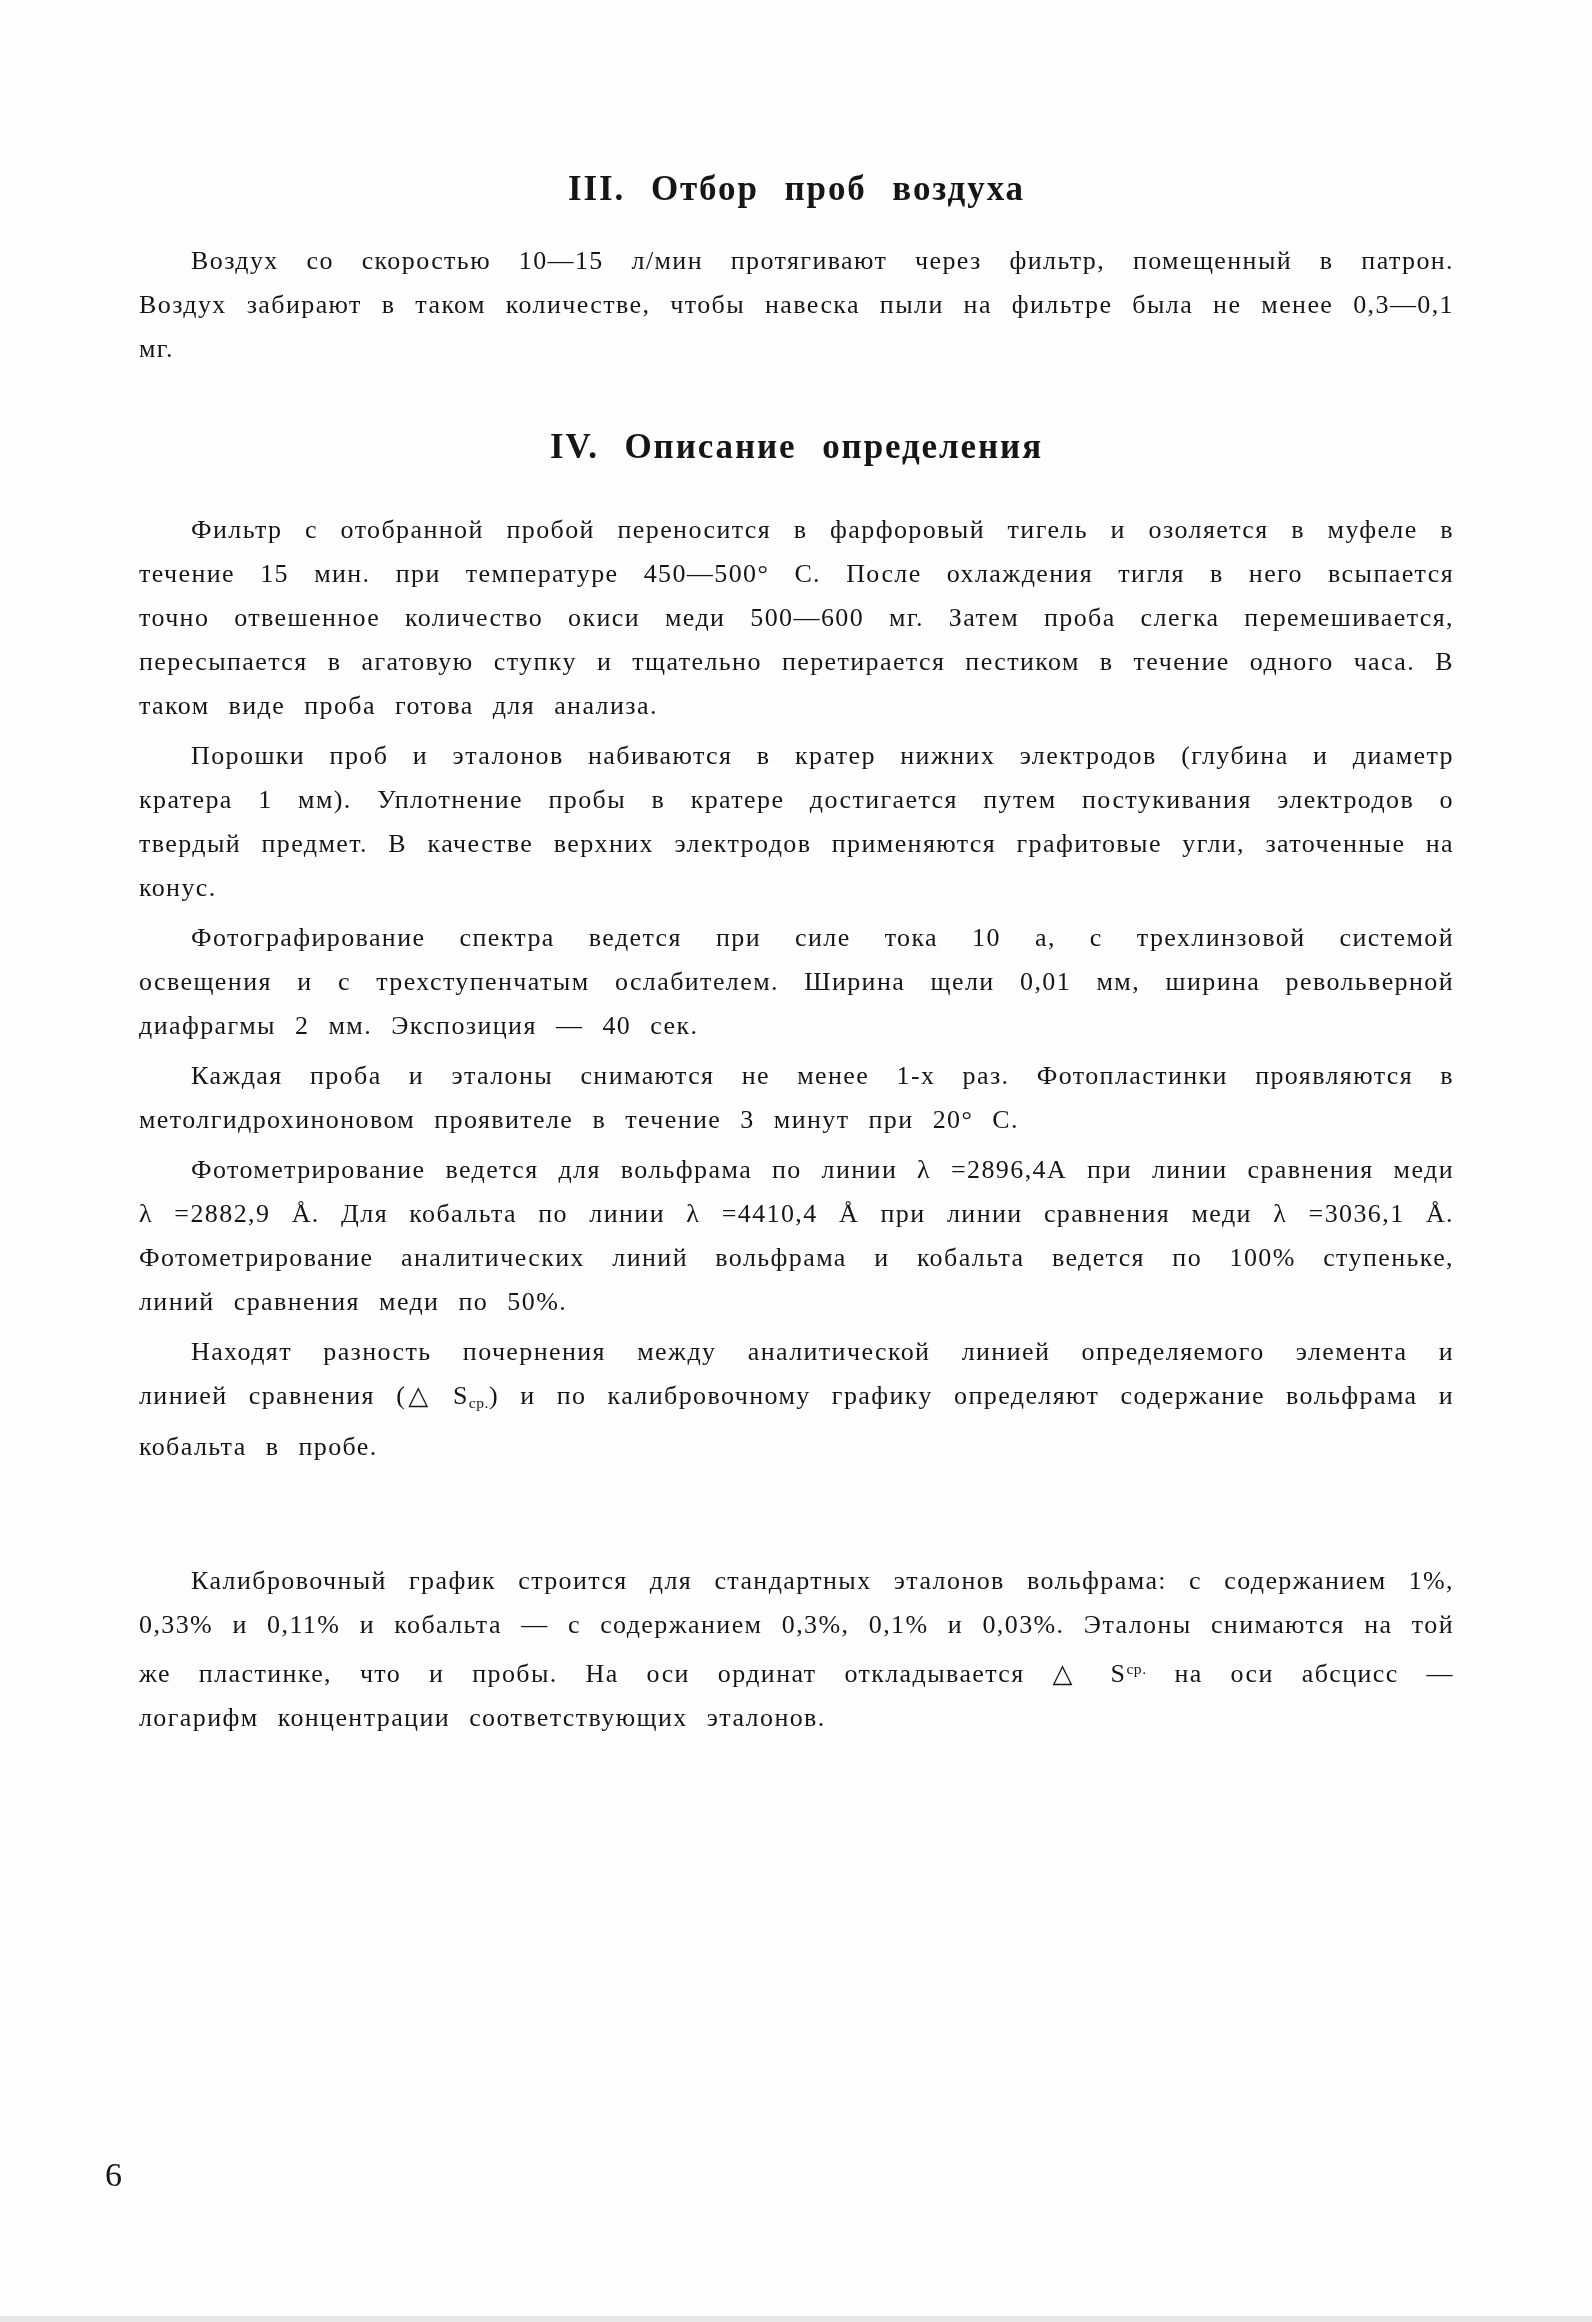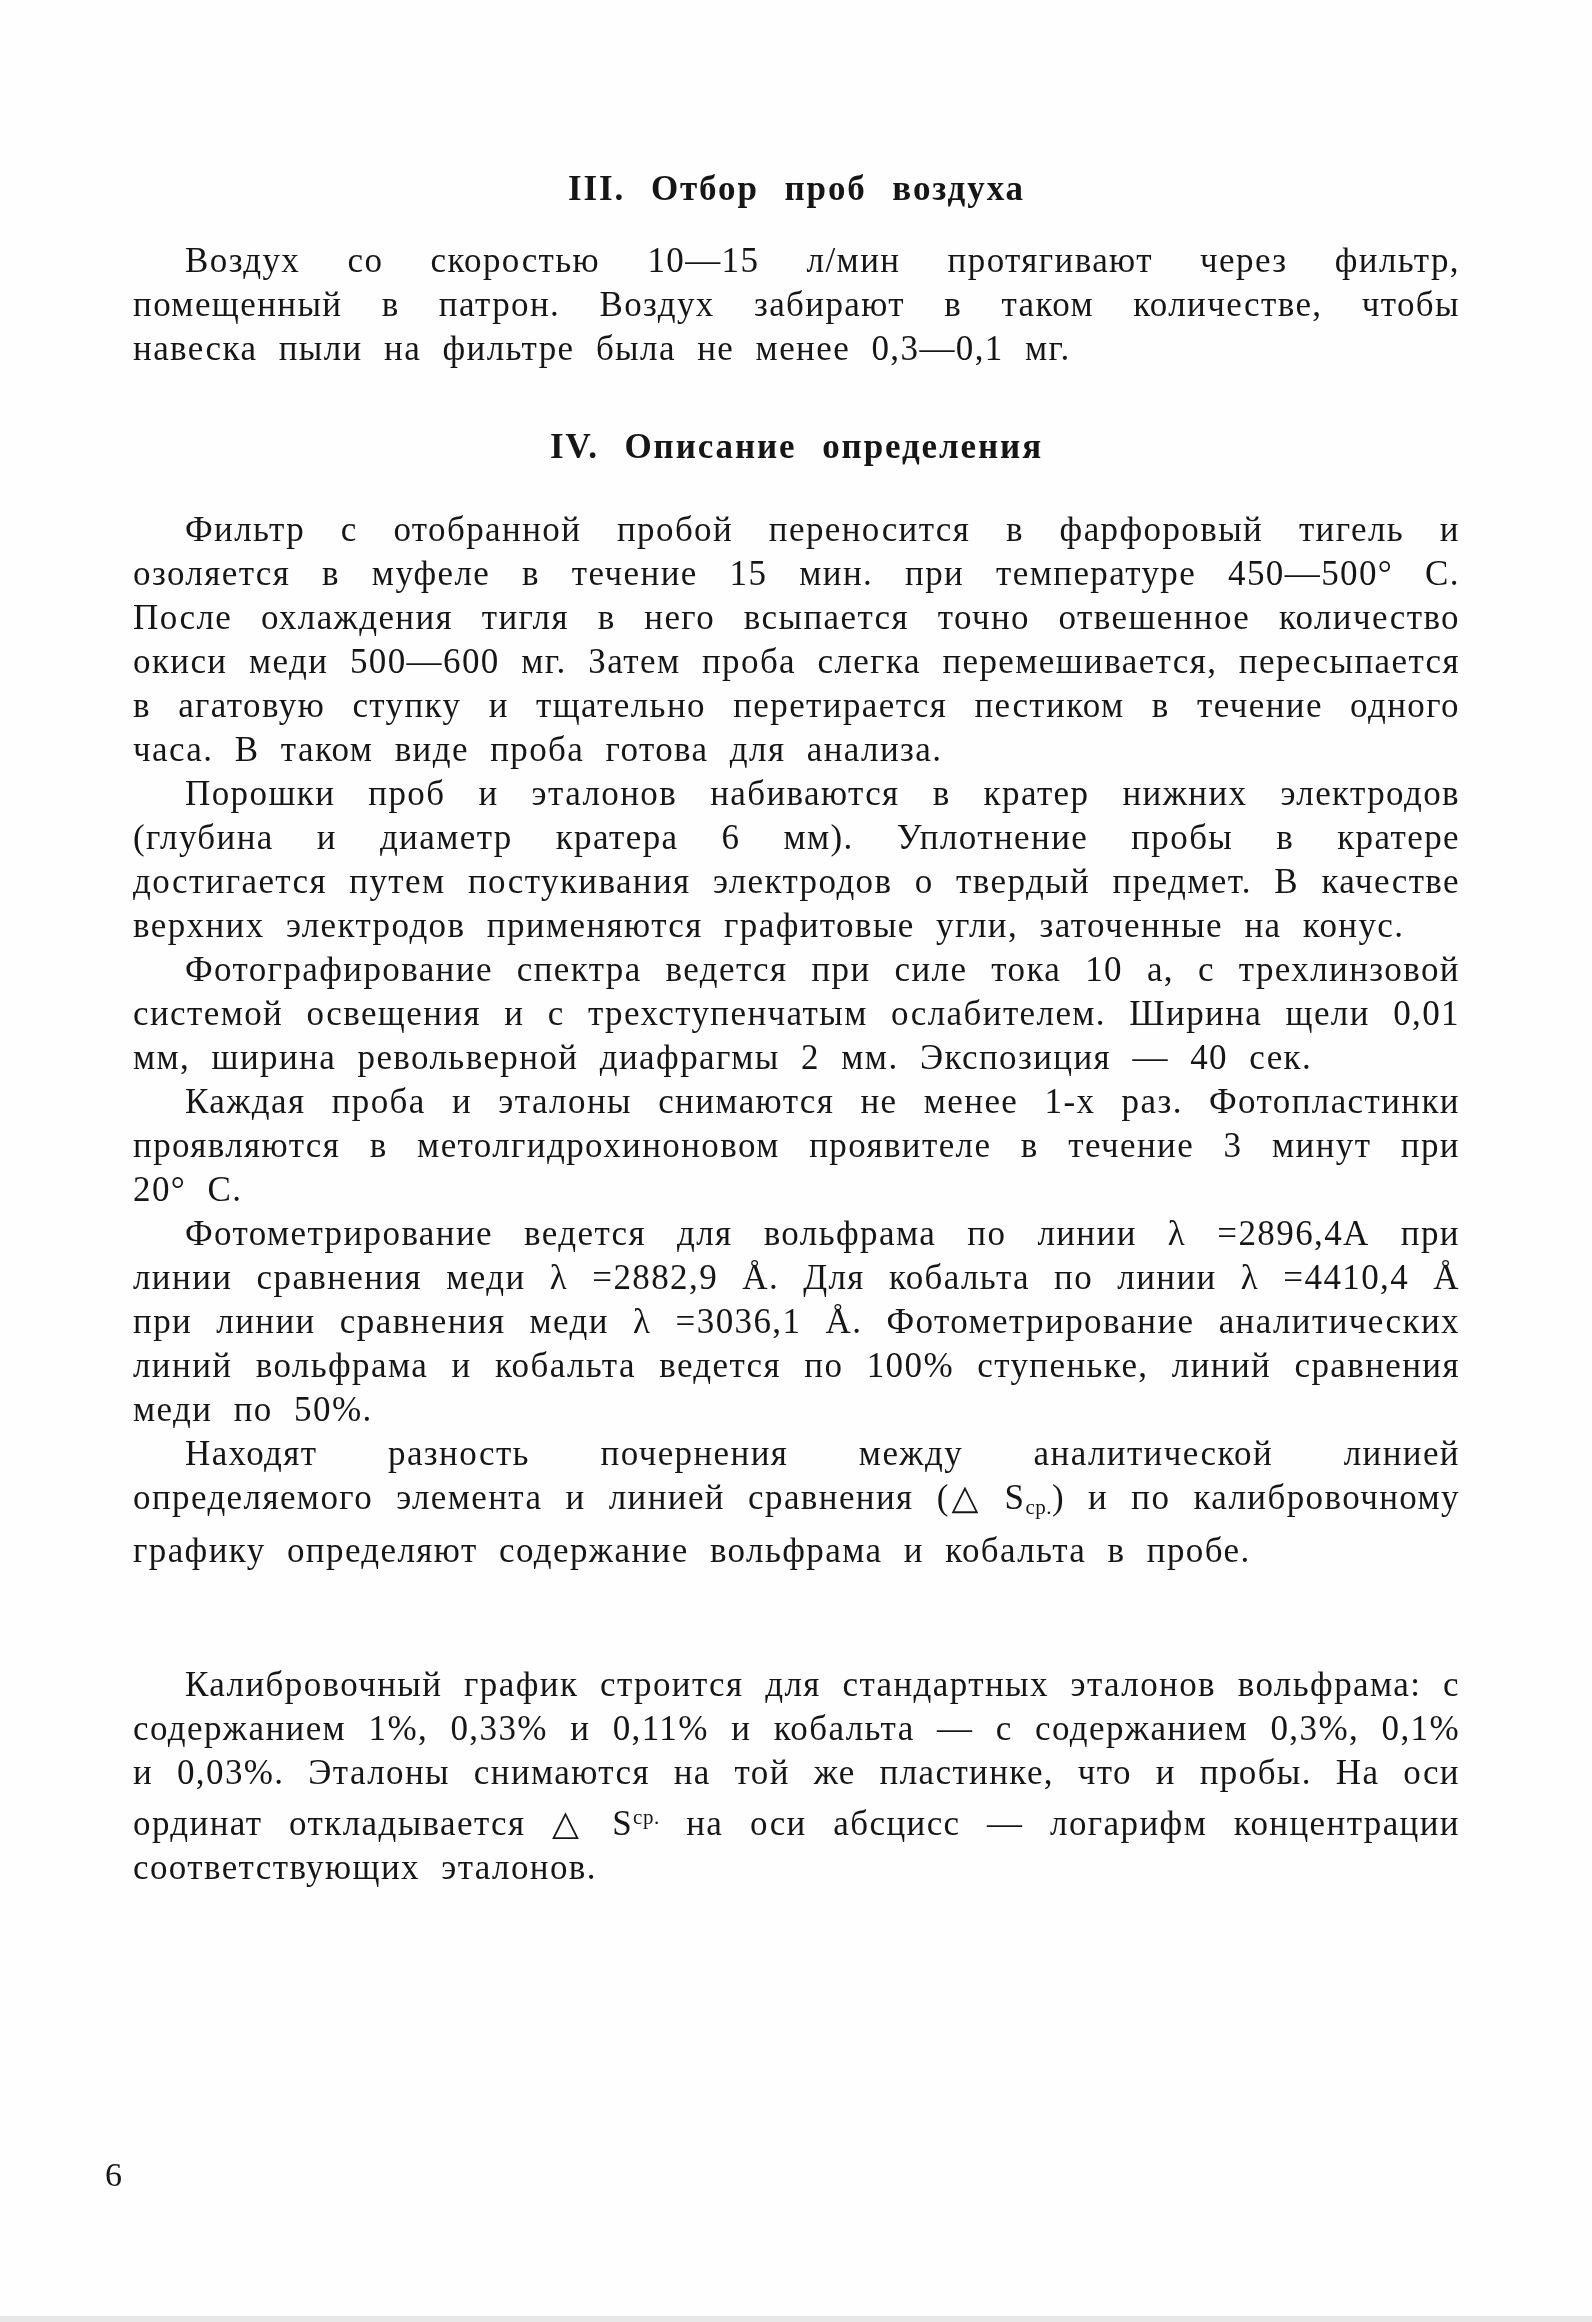--- a/index.html
+++ b/index.html
@@ -27,23 +27,23 @@
     line-height: 44px;
     font-weight: bold;
     text-align: center;
     letter-spacing: 1.9px;
     word-spacing: 15px;
     margin: 0 0 28px 0;
   }
   .sec-2 .section-heading { margin-bottom: 39px; }
   .sec-3 .section-heading { margin-bottom: 36px; }
   .body-para {
-    font-size: 35px;
+    font-size: 26px;
     line-height: 44px;
-    margin: 0;
+    margin: 6px;
     text-align: justify;
     text-indent: 52px;
     letter-spacing: 1.4px;
     word-spacing: 11.2px;
   }
   .sub {
     font-size: 0.6em;
     vertical-align: -0.25em;
     letter-spacing: 0.5px;
   }
@@ -65,21 +65,21 @@
 
 <div class="page">
   <div class="content">
       <section class="doc-section sec-1">
         <h2 class="section-heading">III. Отбор проб воздуха</h2>
         <p class="body-para">Воздух со скоростью 10—15 л/мин протягивают через фильтр, помещенный в патрон. Воздух забирают в таком количестве, чтобы навеска пыли на фильтре была не менее 0,3—0,1 мг.</p>
       </section>
       <section class="doc-section sec-2">
         <h2 class="section-heading">IV. Описание определения</h2>
         <p class="body-para">Фильтр с отобранной пробой переносится в фарфоровый тигель и озоляется в муфеле в течение 15 мин. при температуре 450—500° С. После охлаждения тигля в него всыпается точно отвешенное количество окиси меди 500—600 мг. Затем проба слегка перемешивается, пересыпается в агатовую ступку и тщательно перетирается пестиком в течение одного часа. В таком виде проба готова для анализа.</p>
-        <p class="body-para">Порошки проб и эталонов набиваются в кратер нижних электродов (глубина и диаметр кратера 6 мм). Уплотнение пробы в кратере достигается путем постукивания электродов о твердый предмет. В качестве верхних электродов применяются графитовые угли, заточенные на конус.</p>
+        <p class="body-para">Порошки проб и эталонов набиваются в кратер нижних электродов (глубина и диаметр кратера 1 мм). Уплотнение пробы в кратере достигается путем постукивания электродов о твердый предмет. В качестве верхних электродов применяются графитовые угли, заточенные на конус.</p>
         <p class="body-para">Фотографирование спектра ведется при силе тока 10 а, с трехлинзовой системой освещения и с трехступенчатым ослабителем. Ширина щели 0,01 мм, ширина револьверной диафрагмы 2 мм. Экспозиция — 40 сек.</p>
         <p class="body-para">Каждая проба и эталоны снимаются не менее 1-х раз. Фотопластинки проявляются в метолгидрохиноновом проявителе в течение 3 минут при 20° С.</p>
         <p class="body-para">Фотометрирование ведется для вольфрама по линии λ =2896,4А при линии сравнения меди λ =2882,9 Å. Для кобальта по линии λ =4410,4 Å при линии сравнения меди λ =3036,1 Å. Фотометрирование аналитических линий вольфрама и кобальта ведется по 100% ступеньке, линий сравнения меди по 50%.</p>
         <p class="body-para">Находят разность почернения между аналитической линией определяемого элемента и линией сравнения (△ S<span class="sub">ср.</span>) и по калибровочному графику определяют содержание вольфрама и кобальта в пробе.</p>
       </section>
       <section class="doc-section sec-3">
         <p class="body-para">Калибровочный график строится для стандартных эталонов вольфрама: с содержанием 1%, 0,33% и 0,11% и кобальта — с содержанием 0,3%, 0,1% и 0,03%. Эталоны снимаются на той же пластинке, что и пробы. На оси ординат откладывается △ S<span class="sup">ср.</span> на оси абсцисс — логарифм концентрации соответствующих эталонов.</p>
       </section>
     </div>
   <div class="page-number">6</div>

